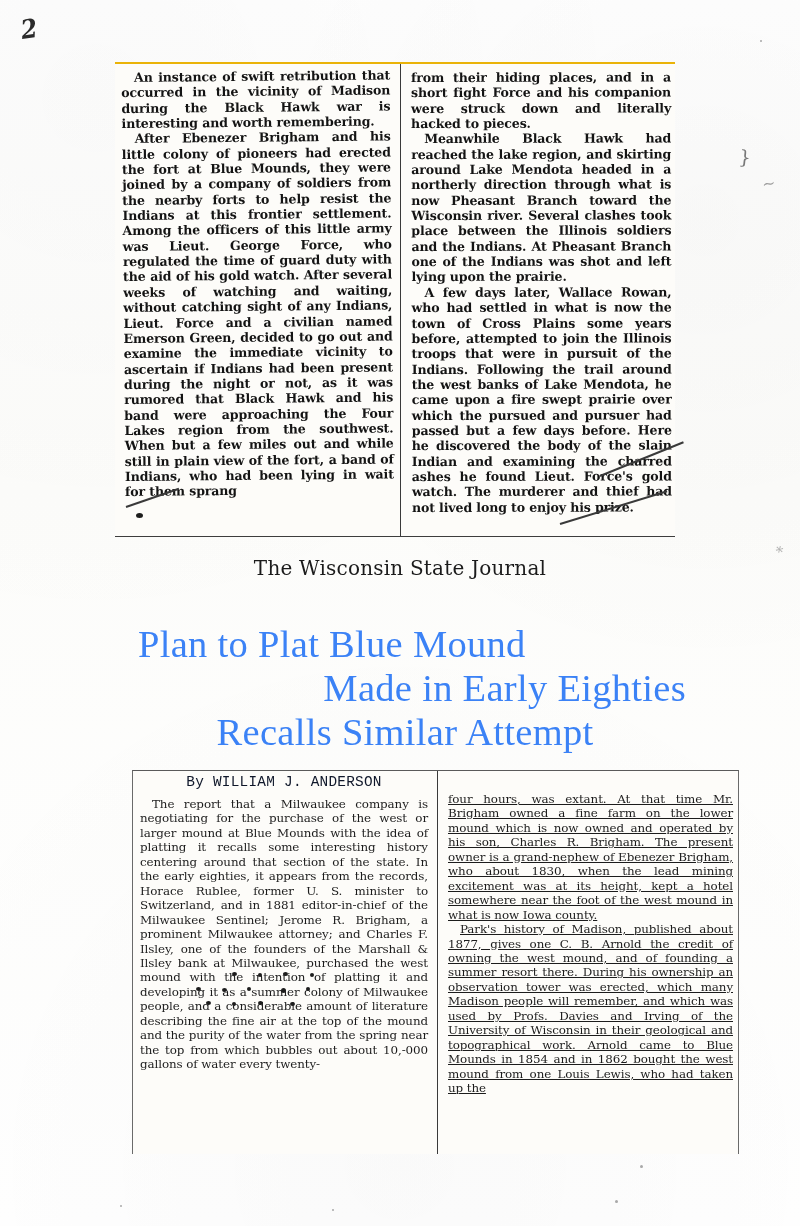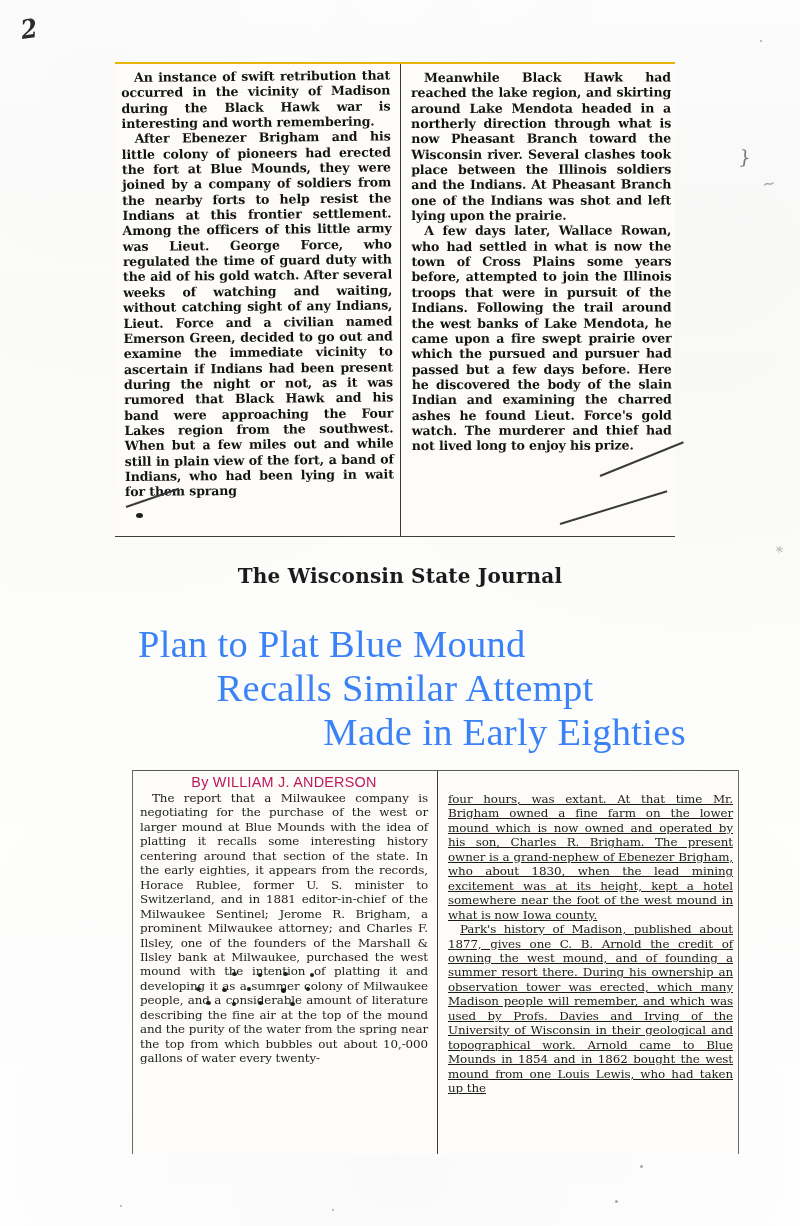--- a/index.html
+++ b/index.html
@@ -129,25 +129,25 @@
   #masthead {
     position: absolute;
     left: 0;
     top: 548px;
     width: 800px;
     text-align: center;
     z-index: 4;
   }
   #masthead .paper-name {
     font-family: "DejaVu Serif", serif;
-    font-weight: 700;
+    font-weight: 400;
     font-size: 20px;
     letter-spacing: 0.2px;
     color: #1b1b1b;
-    margin: 16px;
+    margin: 8px;
     text-align: center;
   }
   #masthead .paper-date {
     font-family: "Liberation Serif", serif;
     font-size: 19px;
     color: #202020;
     margin: 9px 0 0 0;
     letter-spacing: 0.4px;
   }
 
@@ -180,26 +180,26 @@
     height: 383px;
     z-index: 3;
     border-top: 1px solid #5a5a5a;
     border-left: 1px solid #6a6a6a;
     border-right: 1px solid #6a6a6a;
   }
   #clip-bottom .clip-body { height: 100%; }
   #clip-bottom .col.left  { width: 305px; padding: 3px 9px 0 7px; }
   #clip-bottom .col.right { width: 300px; padding: 3px 5px 0 10px; }
   .byline {
-    font-family: Liberation Sans, sans-serif;
+    font-family: Liberation Mono, monospace;
     font-size: 14.4px;
     letter-spacing: 0.25px;
     text-align: center;
-    margin: 0 0 1px 0;
-    color: #be185d;
+    margin: 0 0 7px 0;
+    color: #0f172a;
     white-space: nowrap;
   }
   .body-text {
     font-family: "DejaVu Serif", serif;
     font-size: 11.9px;
     line-height: 14.45px;
     text-align: justify;
     text-justify: inter-word;
     color: #1c1c1c;
     letter-spacing: -0.1px;
@@ -245,39 +245,40 @@
   <div class="clipping" id="clip-top">
     <div class="clip-body">
       <div class="col left">
         <div class="news-text">
           <p>An instance of swift retribution that occurred in the vicinity of Madison during the Black Hawk war is interesting and worth remembering.</p>
           <p>After Ebenezer Brigham and his little colony of pioneers had erected the fort at Blue Mounds, they were joined by a company of soldiers from the nearby forts to help resist the Indians at this frontier settlement. Among the officers of this little army was Lieut. George Force, who regulated the time of guard duty with the aid of his gold watch. After several weeks of watching and waiting, without catching sight of any Indians, Lieut. Force and a civilian named Emerson Green, decided to go out and examine the immediate vicinity to ascertain if Indians had been present during the night or not, as it was rumored that Black Hawk and his band were approaching the Four Lakes region from the southwest. When but a few miles out and while still in plain view of the fort, a band of Indians, who had been lying in wait for them sprang</p>
         </div>
       </div>
       <div class="col right">
         <div class="news-text">
+          <p class="cont">from their hiding places, and in a short fight Force and his companion were struck down and literally hacked to pieces.</p>
           <p>Meanwhile Black Hawk had reached the lake region, and skirting around Lake Mendota headed in a northerly direction through what is now Pheasant Branch toward the Wisconsin river. Several clashes took place between the Illinois soldiers and the Indians. At Pheasant Branch one of the Indians was shot and left lying upon the prairie.</p>
           <p>A few days later, Wallace Rowan, who had settled in what is now the town of Cross Plains some years before, attempted to join the Illinois troops that were in pursuit of the Indians. Following the trail around the west banks of Lake Mendota, he came upon a fire swept prairie over which the pursued and pursuer had passed but a few days before. Here he discovered the body of the slain Indian and examining the charred ashes he found Lieut. Force's gold watch. The murderer and thief had not lived long to enjoy his prize.</p>
         </div>
       </div>
     </div>
   </div>
 
   <div class="scratch" style="left:126px; top:506px; width:56px; height:2px; transform:rotate(-19deg);"></div>
   <div class="scratch" style="left:560px; top:523px; width:112px; height:2px; transform:rotate(-17deg);"></div>
   <div class="blotch" style="left:136px; top:513px; width:7px; height:5px;"></div>
 
   <div id="masthead">
     <div class="paper-name">The Wisconsin State Journal</div>
   </div>
 
   <div id="headline">
     <div class="hl-line hl-1">Plan to Plat Blue Mound</div>
+    <div class="hl-line hl-3">Made in Early Eighties</div>
     <div class="hl-line hl-2">Recalls Similar Attempt</div>
-    <div class="hl-line hl-3">Made in Early Eighties</div>
   </div>
 
   <div class="clipping" id="clip-bottom">
     <div class="clip-body">
       <div class="col left">
         <div class="byline">By WILLIAM J. ANDERSON</div>
         <div class="body-text">
           <p>The report that a Milwaukee company is negotiating for the purchase of the west or larger mound at Blue Mounds with the idea of platting it recalls some interesting history centering around that section of the state. In the early eighties, it appears from the records, Horace Rublee, former U. S. minister to Switzerland, and in 1881 editor-in-chief of the Milwaukee Sentinel; Jerome R. Brigham, a prominent Milwaukee attorney; and Charles F. Ilsley, one of the founders of the Marshall &amp; Ilsley bank at Milwaukee, purchased the west mound with the intention of platting it and developing it as a summer colony of Milwaukee people, and a considerable amount of literature describing the fine air at the top of the mound and the purity of the water from the spring near the top from which bubbles out about 10,-000 gallons of water every twenty-</p>
         </div>
       </div>

